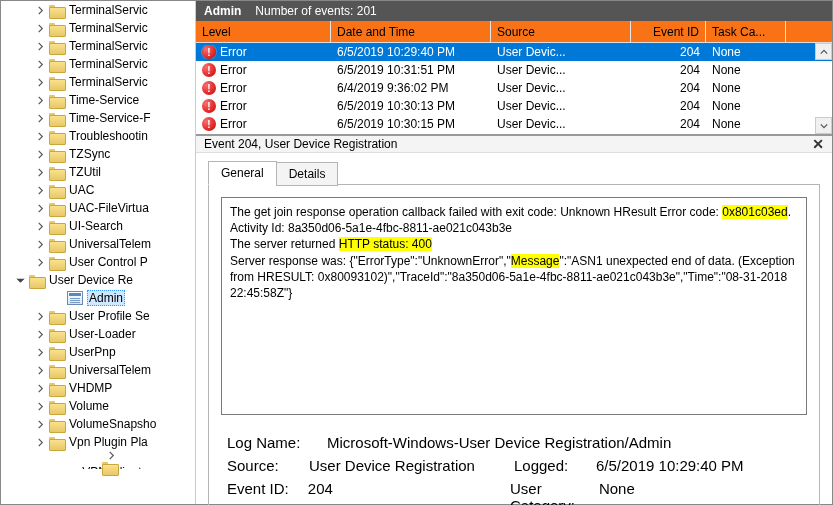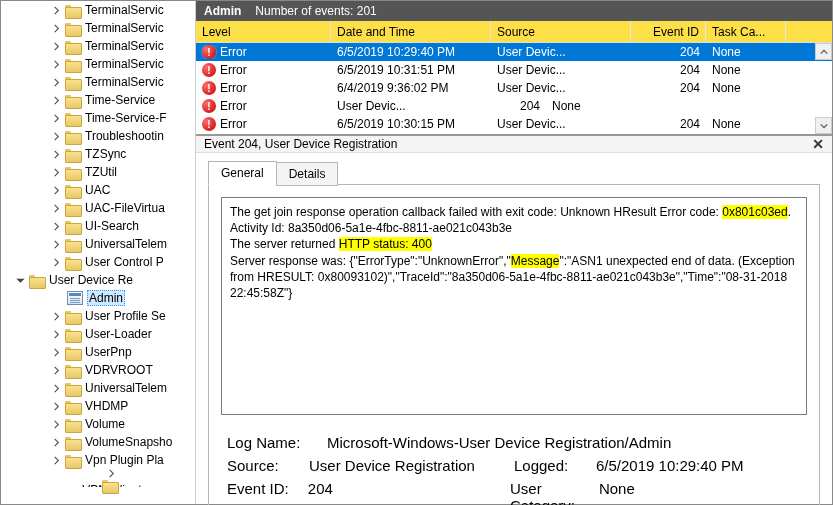--- a/index.html
+++ b/index.html
@@ -1,21 +1,21 @@
 <!DOCTYPE html>
 <html><head>
 <meta charset="utf-8">
 <style>
   * { box-sizing: border-box; }
   html, body { margin: 0; padding: 0; font-family: "Segoe UI", Tahoma, sans-serif; font-size: 12px; color: #000; background: #fff; }
   .app { display: flex; width: 833px; height: 505px; border: 1px solid #888; }
   
   
   .tree { width: 195px; flex: 0 0 195px; border-right: 1px solid #ccc; overflow: hidden; background: #fff; }
-  .tree-item { display: flex; align-items: center; height: 18px; padding-left: 48px; white-space: nowrap; cursor: default; }
+  .tree-item { display: flex; align-items: center; height: 18px; padding-left: 32px; white-space: nowrap; cursor: default; }
   .tree-item.expanded { padding-left: 12px; }
   .tree-item.child { padding-left: 66px; }
   .tree-item.last { padding-left: 28px; flex-direction: column; }
   .expander { width: 14px; height: 14px; display: inline-flex; align-items: center; justify-content: center; margin-right: 2px; color: #555; }
   .expander svg { width: 9px; height: 9px; }
   .folder-icon { width: 16px; height: 14px; margin-right: 4px; display: inline-block; position: relative; }
   .folder-icon::before { content: ""; position: absolute; top: 2px; left: 0; width: 6px; height: 3px; background: #e7c76a; border-radius: 1px 1px 0 0; }
   .folder-icon::after { content: ""; position: absolute; top: 4px; left: 0; width: 15px; height: 10px; background: linear-gradient(#fbe18b, #e7c76a); border: 1px solid #c9a73a; border-radius: 1px; }
   .admin-icon { width: 16px; height: 14px; margin-right: 4px; display: inline-block; position: relative; background: linear-gradient(#fff, #d8e6f5); border: 1px solid #6b8bb5; }
   .admin-icon::before { content: ""; position: absolute; top: 1px; left: 1px; width: 12px; height: 3px; background: #5b87c0; }
@@ -24,21 +24,21 @@
   .tree-item.selected .tree-label { background: #cde8ff; border: 1px dotted #3399ff; padding: 0 1px; }
   
   
   .right { flex: 1; display: flex; flex-direction: column; min-width: 0; }
   
   .hdr { height: 20px; background: #555; color: #fff; display: flex; align-items: center; padding: 0 8px; gap: 14px; font-size: 12px; }
   .hdr .count { font-weight: 400; }
   
   
   .events { flex: 0 0 115px; border-bottom: 2px solid #999; position: relative; background: #fff; overflow: hidden; }
-  .events-head { display: flex; height: 22px; background: #fde047; border-bottom: 1px solid #ddd; }
+  .events-head { display: flex; height: 22px; background: #f97316; border-bottom: 1px solid #ddd; }
   .events-head .col { border-right: 1px solid #e5e5e5; padding: 3px 6px; font-size: 12px; display: flex; align-items: center; }
   .col-level { width: 135px; } .col-date { width: 160px; } .col-source { width: 140px; } .col-id { width: 75px; text-align: right; justify-content: flex-end; } .col-cat { width: 80px; }
   .events-body { }
   .erow { display: flex; height: 18px; align-items: center; font-size: 12px; }
   .erow.sel { background: #0078d7; color: #fff; }
   .erow .cell { padding: 0 6px; overflow: hidden; white-space: nowrap; text-overflow: ellipsis; }
   .erow .lvl { width: 135px; display: flex; align-items: center; gap: 4px; }
   .erow .date { width: 160px; } .erow .src { width: 140px; } .erow .eid { width: 75px; text-align: right; } .erow .cat { width: 80px; }
   .err-icon { width: 14px; height: 14px; border-radius: 50%; background: radial-gradient(circle at 30% 30%, #ff6b6b, #c80000); display: inline-flex; align-items: center; justify-content: center; color: #fff; font-weight: bold; font-size: 10px; flex: 0 0 14px; }
   .erow.sel .err-icon { box-shadow: 0 0 0 1px #fff3; }
@@ -245,29 +245,20 @@
         <span class="folder-icon"></span>
         <span class="tree-label">UserPnp</span>
       </div>
       <div class="tree-item">
         <span class="expander">
           <svg viewBox="0 0 10 10">
             <path d="M3 1 L7 5 L3 9" fill="none" stroke="#555" stroke-width="1.3"></path>
           </svg>
         </span>
         <span class="folder-icon"></span>
-        <span class="tree-label">VDRVROOT</span>
-      </div>
-      <div class="tree-item">
-        <span class="expander">
-          <svg viewBox="0 0 10 10">
-            <path d="M3 1 L7 5 L3 9" fill="none" stroke="#555" stroke-width="1.3"></path>
-          </svg>
-        </span>
-        <span class="folder-icon"></span>
         <span class="tree-label">UniversalTelem</span>
       </div>
       <div class="tree-item">
         <span class="expander">
           <svg viewBox="0 0 10 10">
             <path d="M3 1 L7 5 L3 9" fill="none" stroke="#555" stroke-width="1.3"></path>
           </svg>
         </span>
         <span class="folder-icon"></span>
         <span class="tree-label">VHDMP</span>
@@ -353,20 +344,21 @@
             <div class="cell date">6/4/2019 9:36:02 PM</div>
             <div class="cell src">User Devic...</div>
             <div class="cell eid">204</div>
             <div class="cell cat">None</div>
           </div>
           <div class="erow">
             <div class="cell lvl">
               <span class="err-icon">!</span>
               <span>Error</span>
             </div>
+            <div class="cell date">6/5/2019 10:30:13 PM</div>
             <div class="cell src">User Devic...</div>
             <div class="cell eid">204</div>
             <div class="cell cat">None</div>
           </div>
           <div class="erow">
             <div class="cell lvl">
               <span class="err-icon">!</span>
               <span>Error</span>
             </div>
             <div class="cell date">6/5/2019 10:30:15 PM</div>

